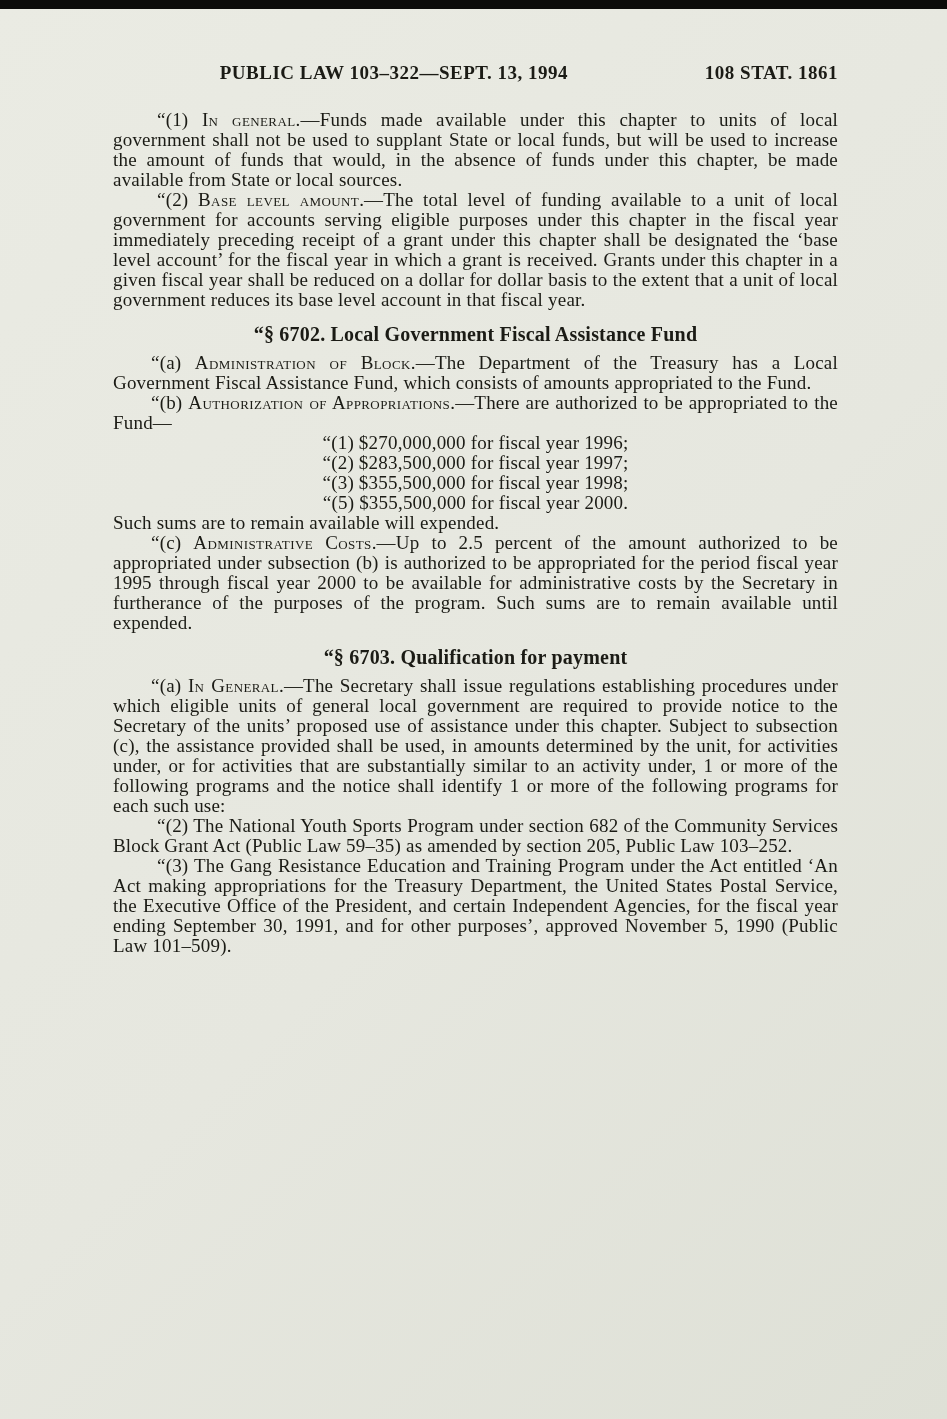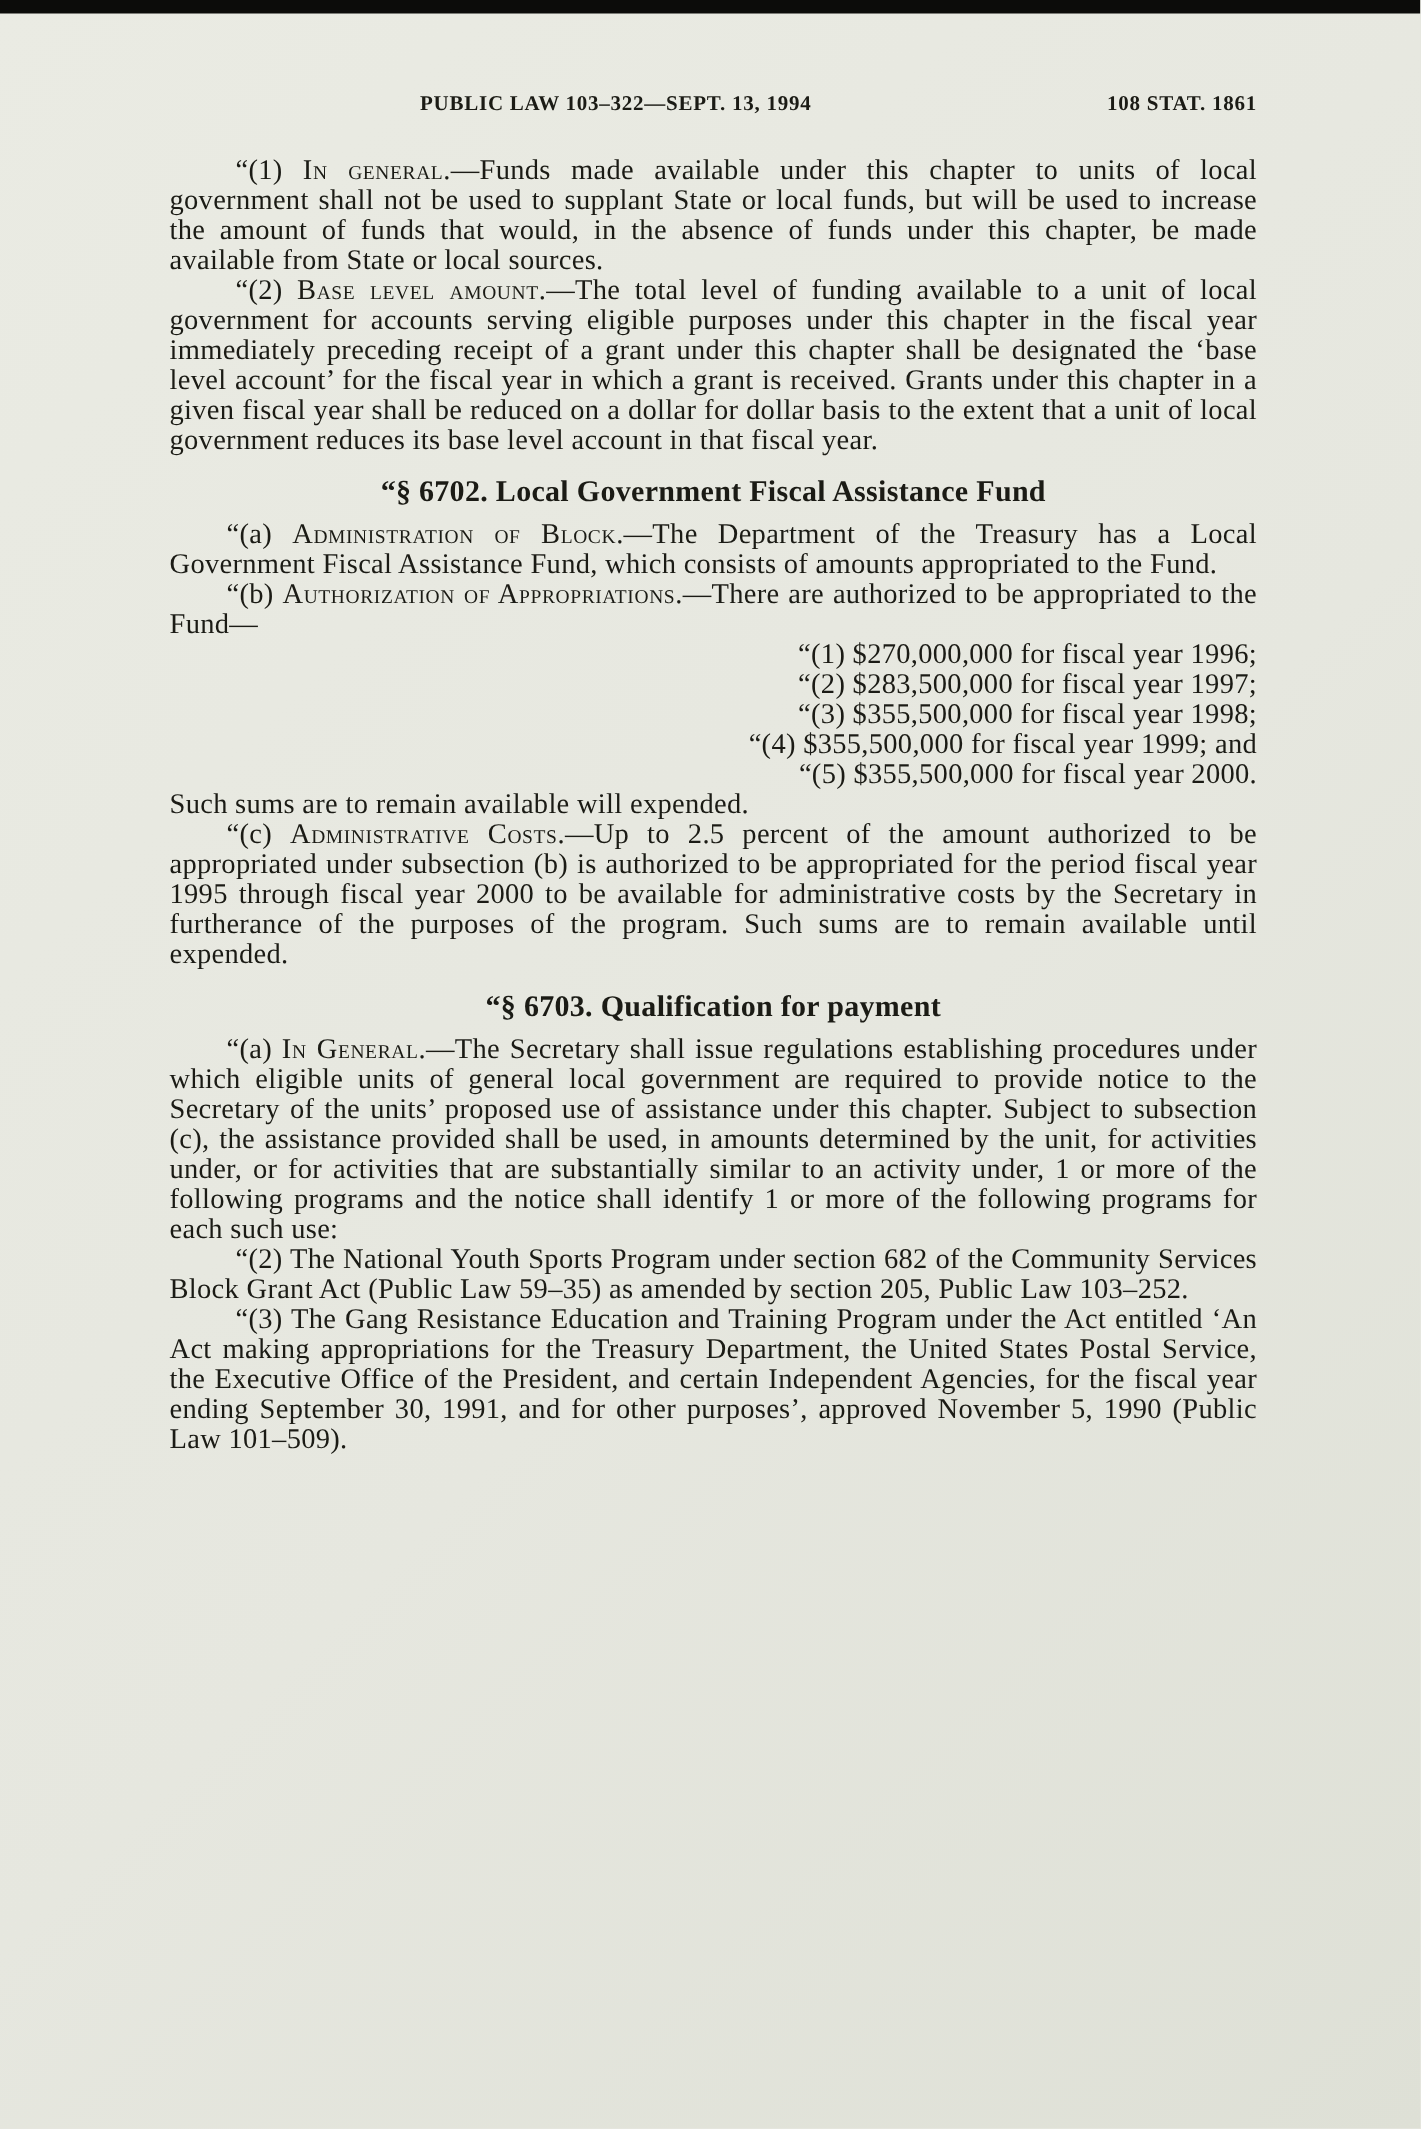--- a/index.html
+++ b/index.html
@@ -16,40 +16,40 @@
     position: absolute;
     top: 0; left: 0;
     width: 100%; height: 9px;
     background: #0c0c0a;
   }
   .header {
     display: flex;
     align-items: baseline;
     padding: 62px 109px 0 113px;
     font-weight: bold;
-    font-size: 14px;
+    font-size: 19px;
     letter-spacing: 0.5px;
     white-space: nowrap;
   }
   .law-title { flex: 1; text-align: center; }
   .stat-ref  { text-align: right; padding-left: 30px; }
   .doc-body {
     padding: 26px 109px 0 113px;
     font-size: 19px;
     line-height: 20px;
     letter-spacing: 0.2px;
     text-align: justify;
   }
   .doc-body p { margin: 0; }
   
   .fm   { text-indent: 38px; }
   
   .ind1 { margin-left: 35px; text-indent: 44px; }
   
-  .approp { margin-left: 82px; text-align: right; }
+  .approp { margin-left: 82px; text-align: center; }
   
   .flush { text-indent: 0; }
   .sec-heading {
     font-weight: bold;
     font-size: 20px;
     margin: 14px 0 9px 0 !important;
     text-align: center;
     text-indent: 0;
     letter-spacing: 0.2px;
   }
@@ -75,21 +75,20 @@
 
     <p class="sec-heading">“§ 6702. Local Government Fiscal Assistance Fund</p>
 
     <p class="fm"><span>“(a) </span><span class="sc">Administration of Block</span><span>.—The Department of the Treasury has a Local Government Fiscal Assistance Fund, which consists of amounts appropriated to the Fund.</span></p>
 
     <p class="fm"><span>“(b) </span><span class="sc">Authorization of Appropriations</span><span>.—There are authorized to be appropriated to the Fund—</span></p>
 
     <p class="approp">“(1) $270,000,000 for fiscal year 1996;</p>
     <p class="approp">“(2) $283,500,000 for fiscal year 1997;</p>
     <p class="approp">“(3) $355,500,000 for fiscal year 1998;</p>
-    <p class="approp">“(4) $355,500,000 for fiscal year 1999; and</p>
     <p class="approp">“(5) $355,500,000 for fiscal year 2000.</p>
 
     <p class="flush">Such sums are to remain available will expended.</p>
 
     <p class="fm"><span>“(c) </span><span class="sc">Administrative Costs</span><span>.—Up to 2.5 percent of the amount authorized to be appropriated under subsection (b) is authorized to be appropriated for the period fiscal year 1995 through fiscal year 2000 to be available for administrative costs by the Secretary in furtherance of the purposes of the program. Such sums are to remain available until expended.</span></p>
 
     <p class="sec-heading">“§ 6703. Qualification for payment</p>
 
     <p class="fm"><span>“(a) </span><span class="sc">In General</span><span>.—The Secretary shall issue regulations establishing procedures under which eligible units of general local government are required to provide notice to the Secretary of the units’ proposed use of assistance under this chapter. Subject to subsection (c), the assistance provided shall be used, in amounts determined by the unit, for activities under, or for activities that are substantially similar to an activity under, 1 or more of the following programs and the notice shall identify 1 or more of the following programs for each such use:</span></p>
 

